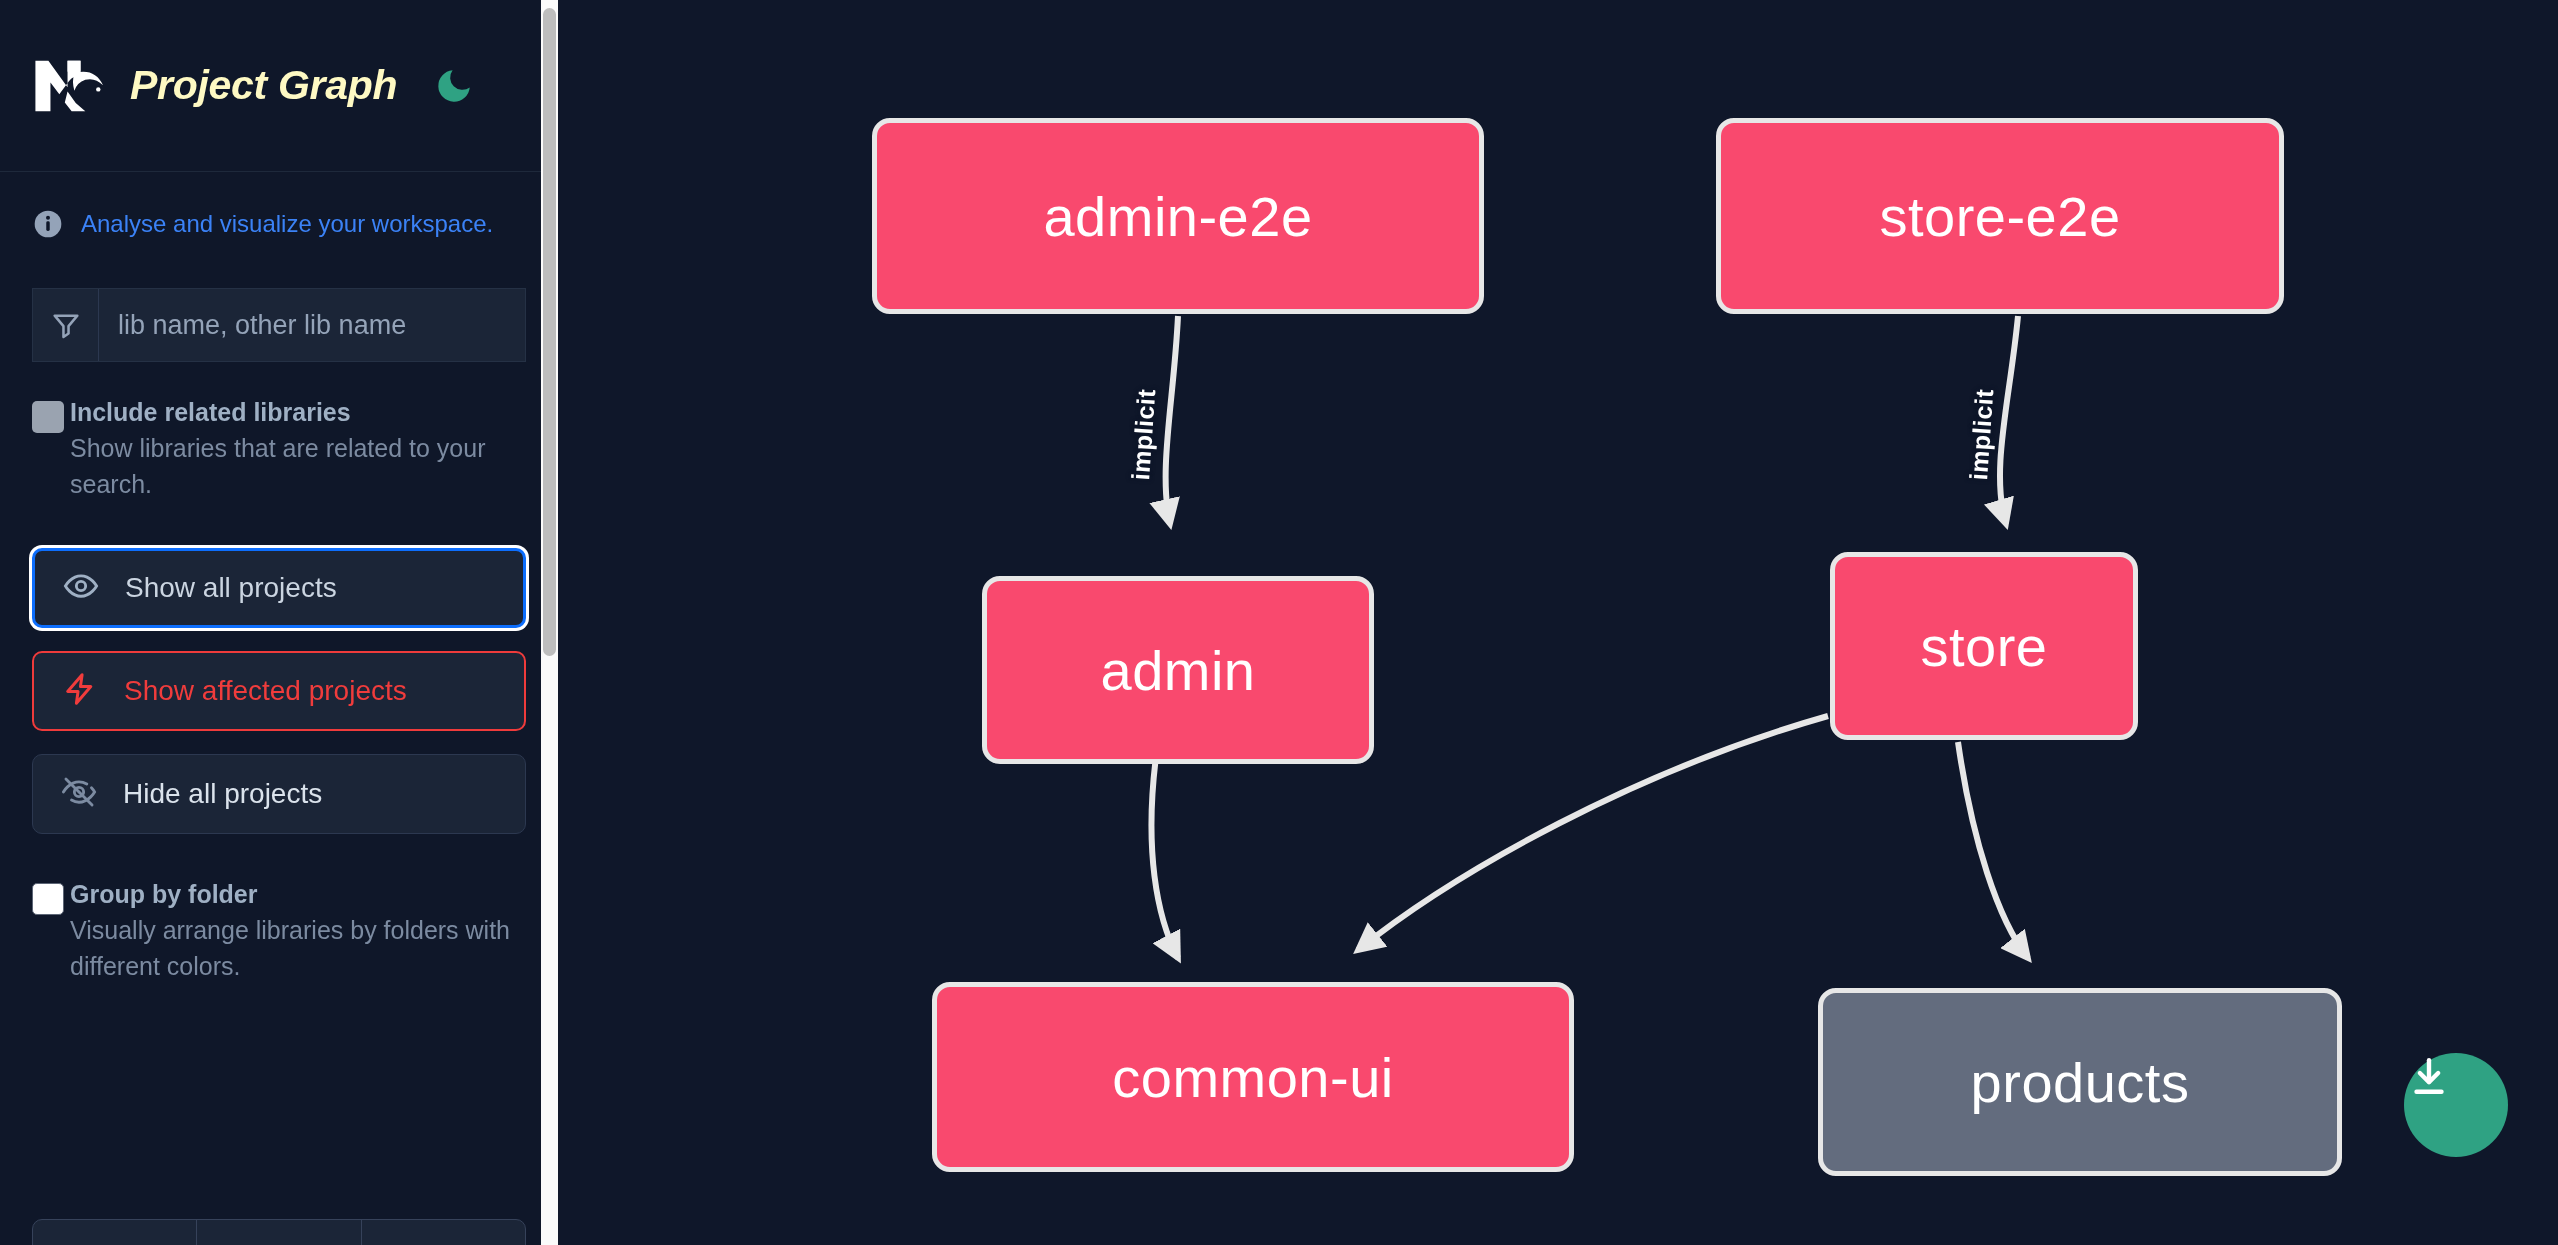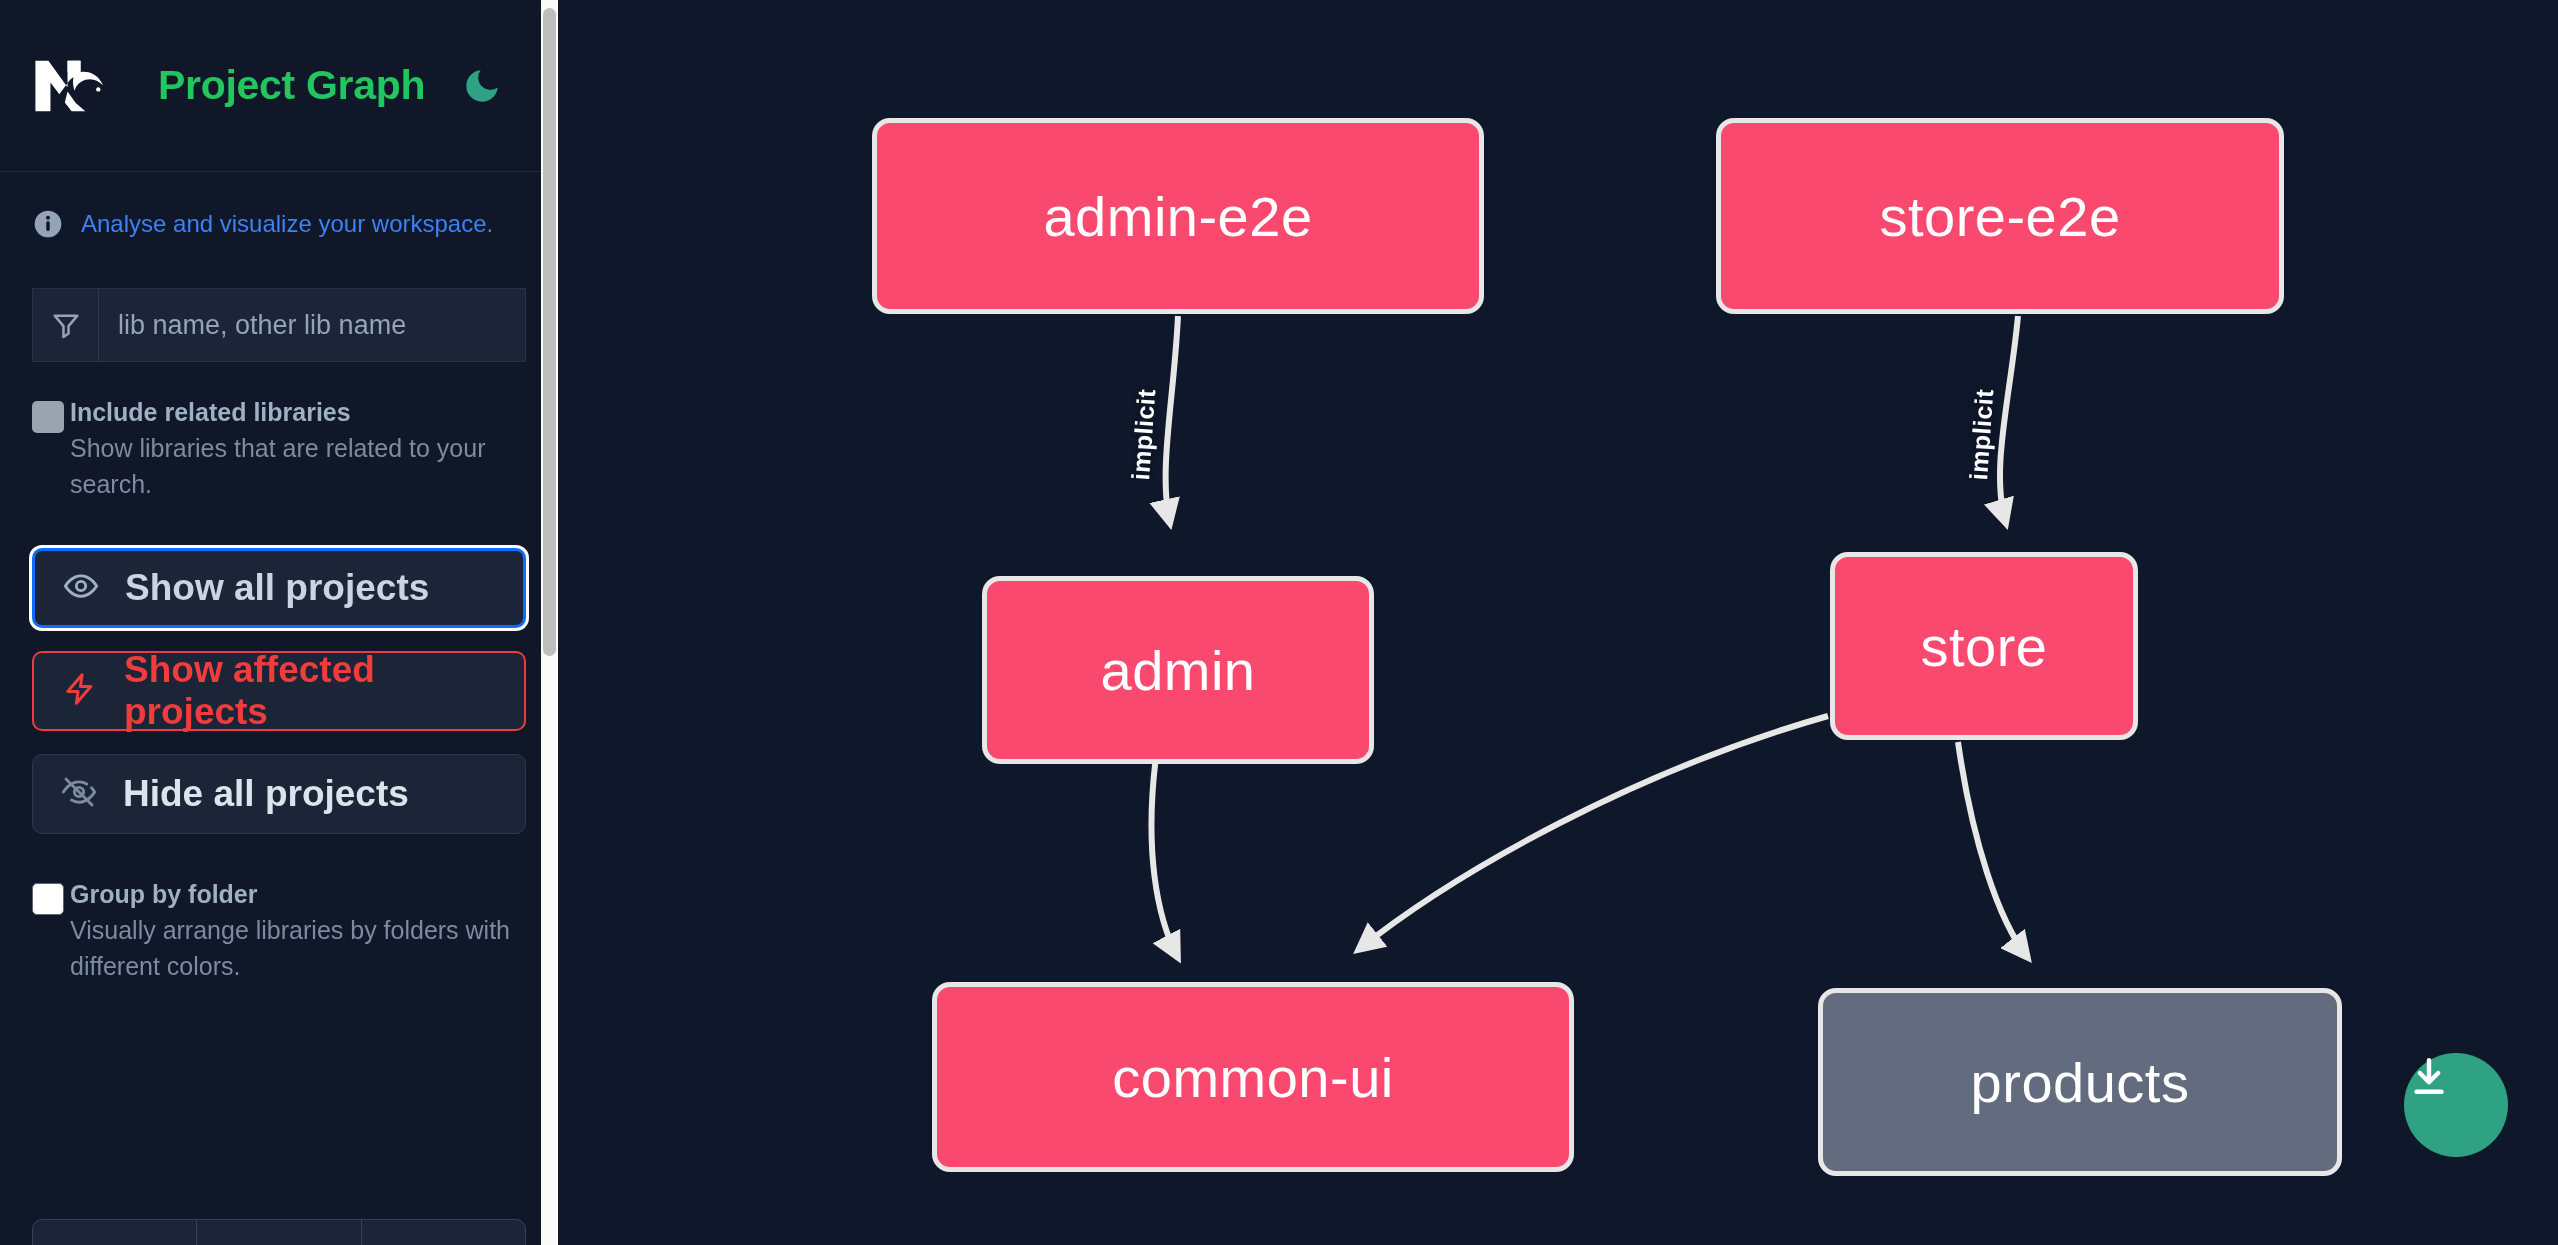--- a/index.html
+++ b/index.html
@@ -20,23 +20,24 @@
     overflow: hidden;
   }
   .sb-header {
     height: 172px;
     display: flex; align-items: center;
     padding: 0 32px;
     border-bottom: 1px solid #1e293b;
   }
   .nx-logo { width: 82px; height: 62px; flex: 0 0 82px; }
   .app-title {
-    font-size: 41px; font-weight: 700; color: #22c55e;
-    margin-left: 44px; letter-spacing: -0.3px;
+    font-size: 41px; font-weight: 700; color: #fef9c3;
+    margin-left: 16px; letter-spacing: -0.3px;
     white-space: nowrap;
+    font-style: italic;
   }
   .theme-toggle {
     margin-left: 34px; width: 46px; height: 46px;
     display: flex; align-items: center; justify-content: center;
     cursor: pointer;
   }
 
   .sb-tagline {
     display: flex; align-items: center; gap: 17px;
     padding: 36px 32px 0 32px;
@@ -88,21 +89,21 @@
   .cb-label { font-size: 25px; font-weight: 700; color: #9fb0c4; line-height: 1.28; }
   .cb-desc  { font-size: 25px; color: #7c8ba1; line-height: 1.42; margin-top: 3px; max-width: 440px; }
 
   .btns { margin: 46px 32px 0 32px; display: flex; flex-direction: column; gap: 23px; }
   .btn {
     height: 80px; border-radius: 10px;
     display: flex; align-items: center; gap: 26px;
     padding: 0 28px; cursor: pointer; background: #1b2537;
     border: 1px solid #2c3850;
   }
-  .btn-label { font-size: 37px; font-weight: 700; }
+  .btn-label { font-size: 28px; font-weight: 400; }
   .btn.focused { border: 3px solid #0d6efd; box-shadow: 0 0 0 3px #ffffff; }
   .btn.focused .btn-label { color: #cbd5e1; }
   .btn.danger { border: 2px solid #ef3b3b; background: #1b2537; }
   .btn.danger .btn-label { color: #f03c3c; }
   .btn.plain .btn-label { color: #dbe3ec; }
 
   .seg-peek {
     position: absolute; left: 32px; bottom: -46px;
     width: 494px; height: 72px;
     border: 1px solid #36425a; border-radius: 10px;

